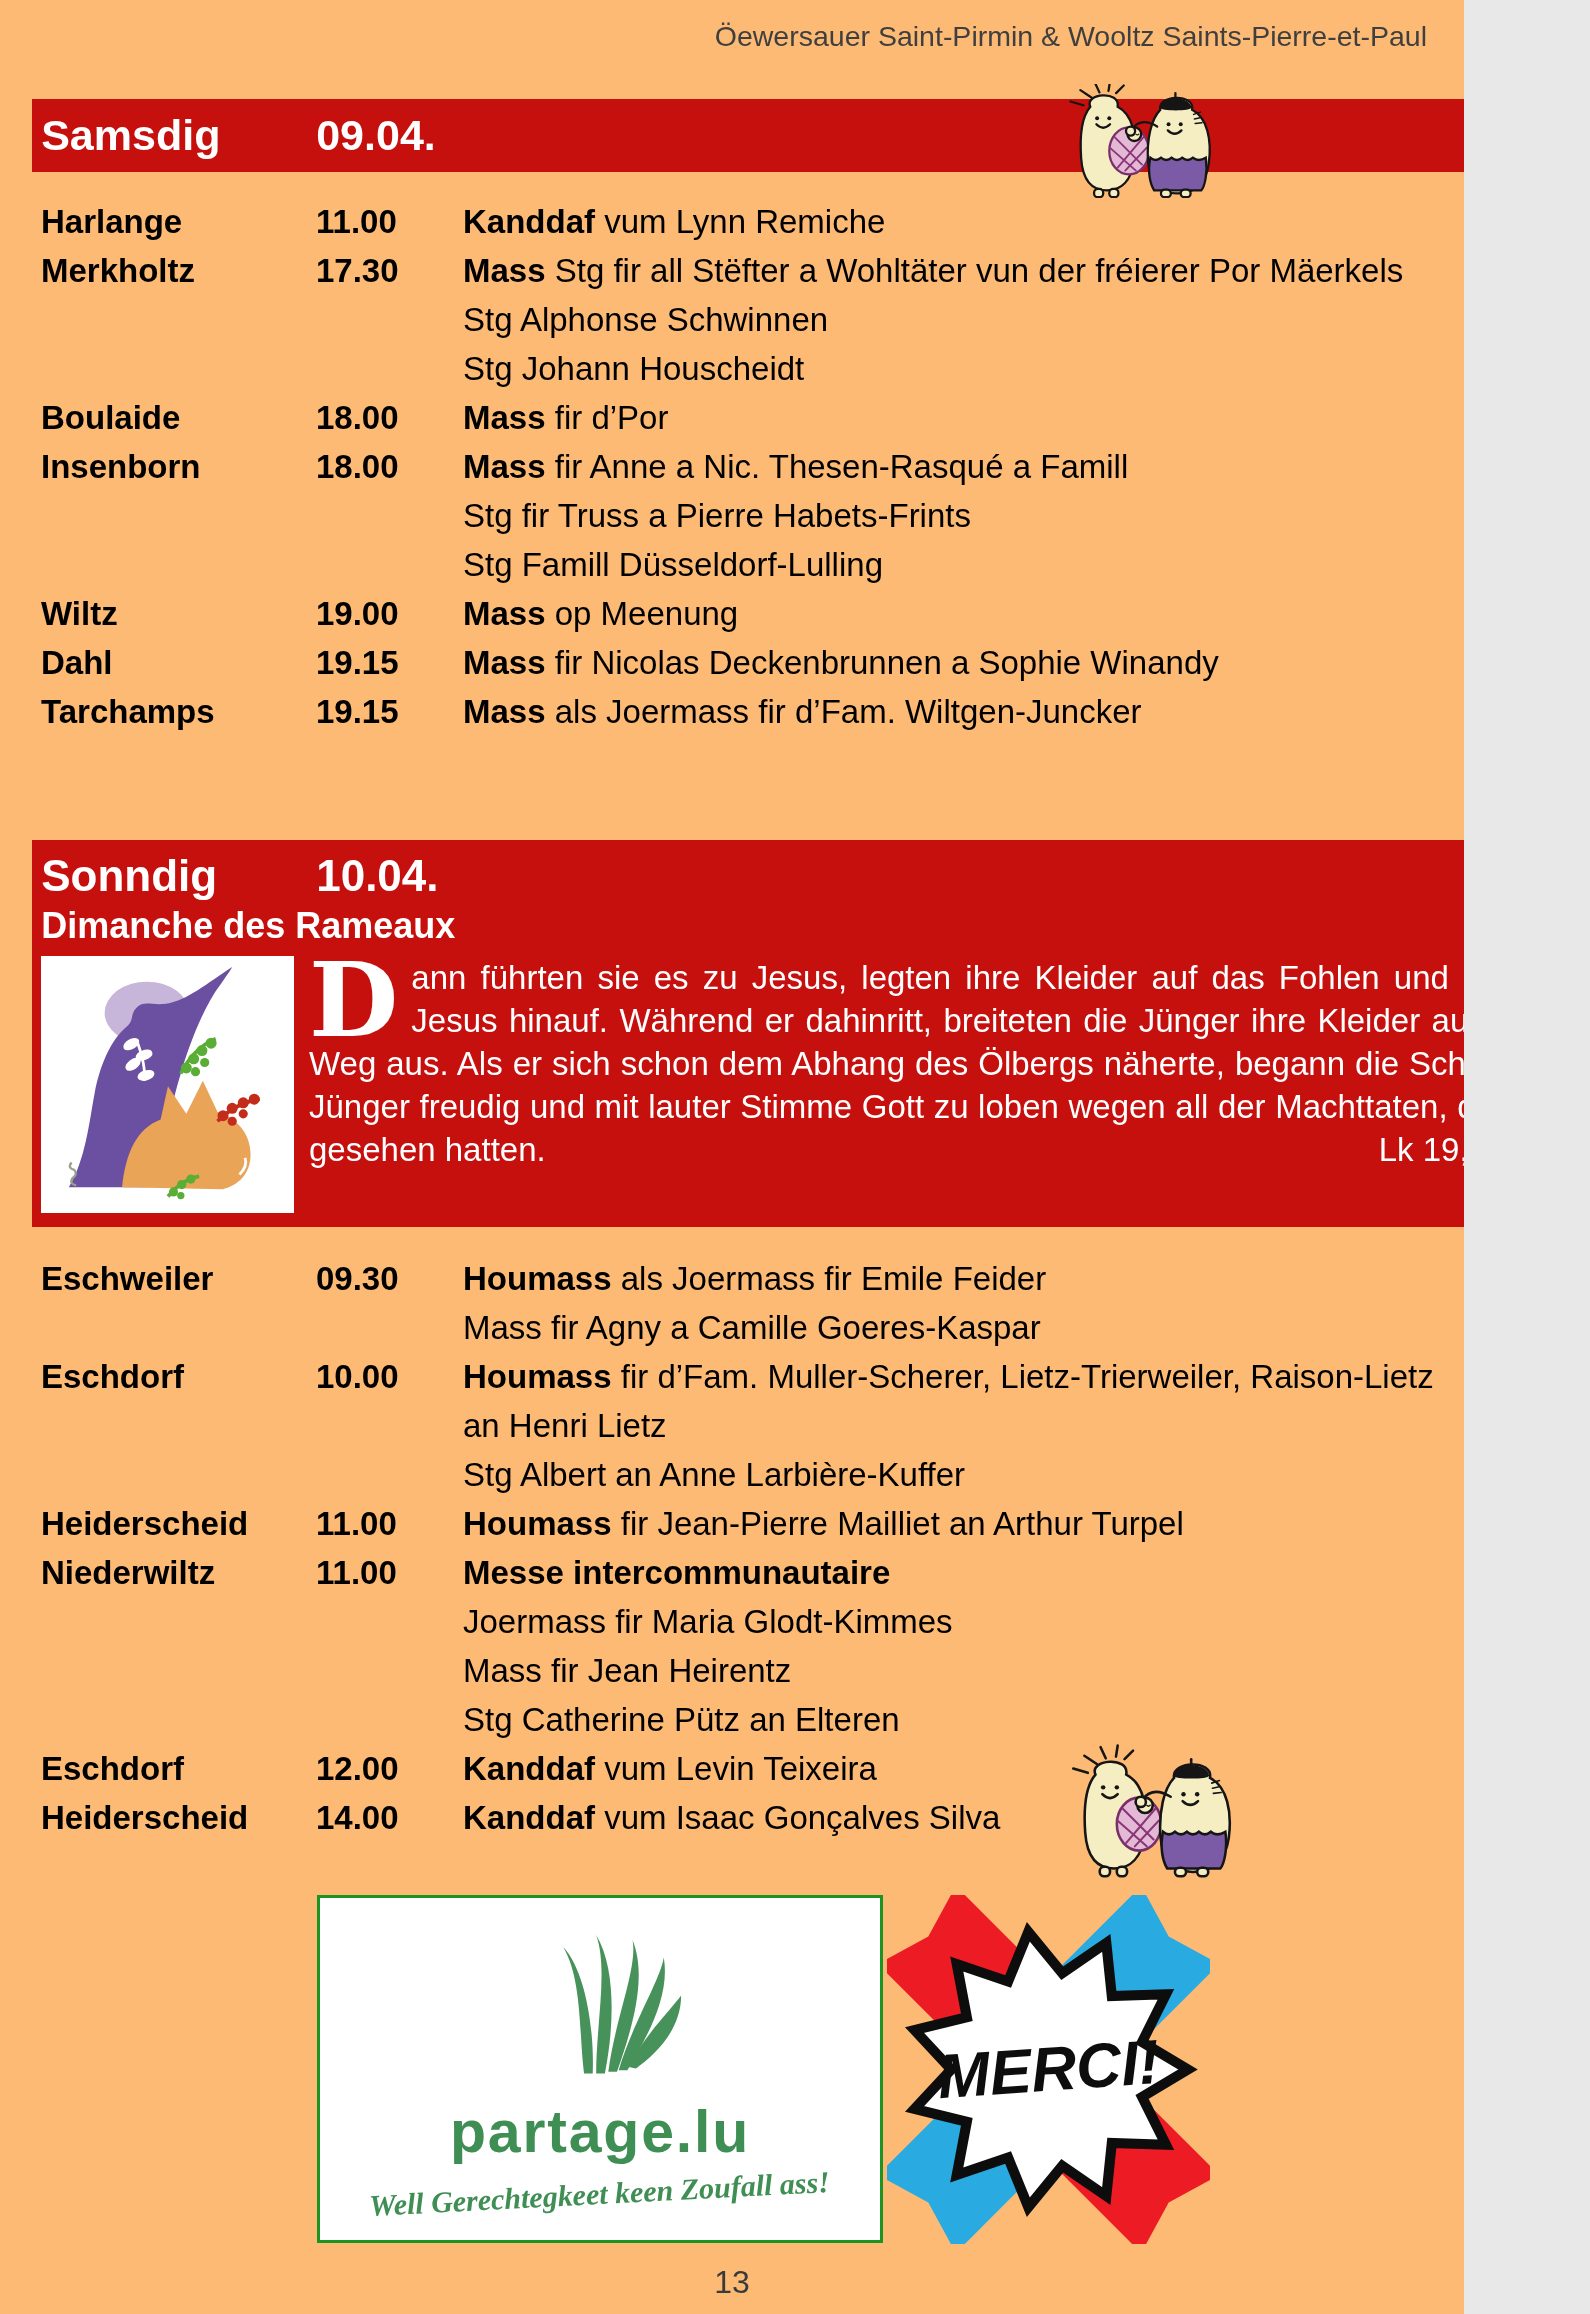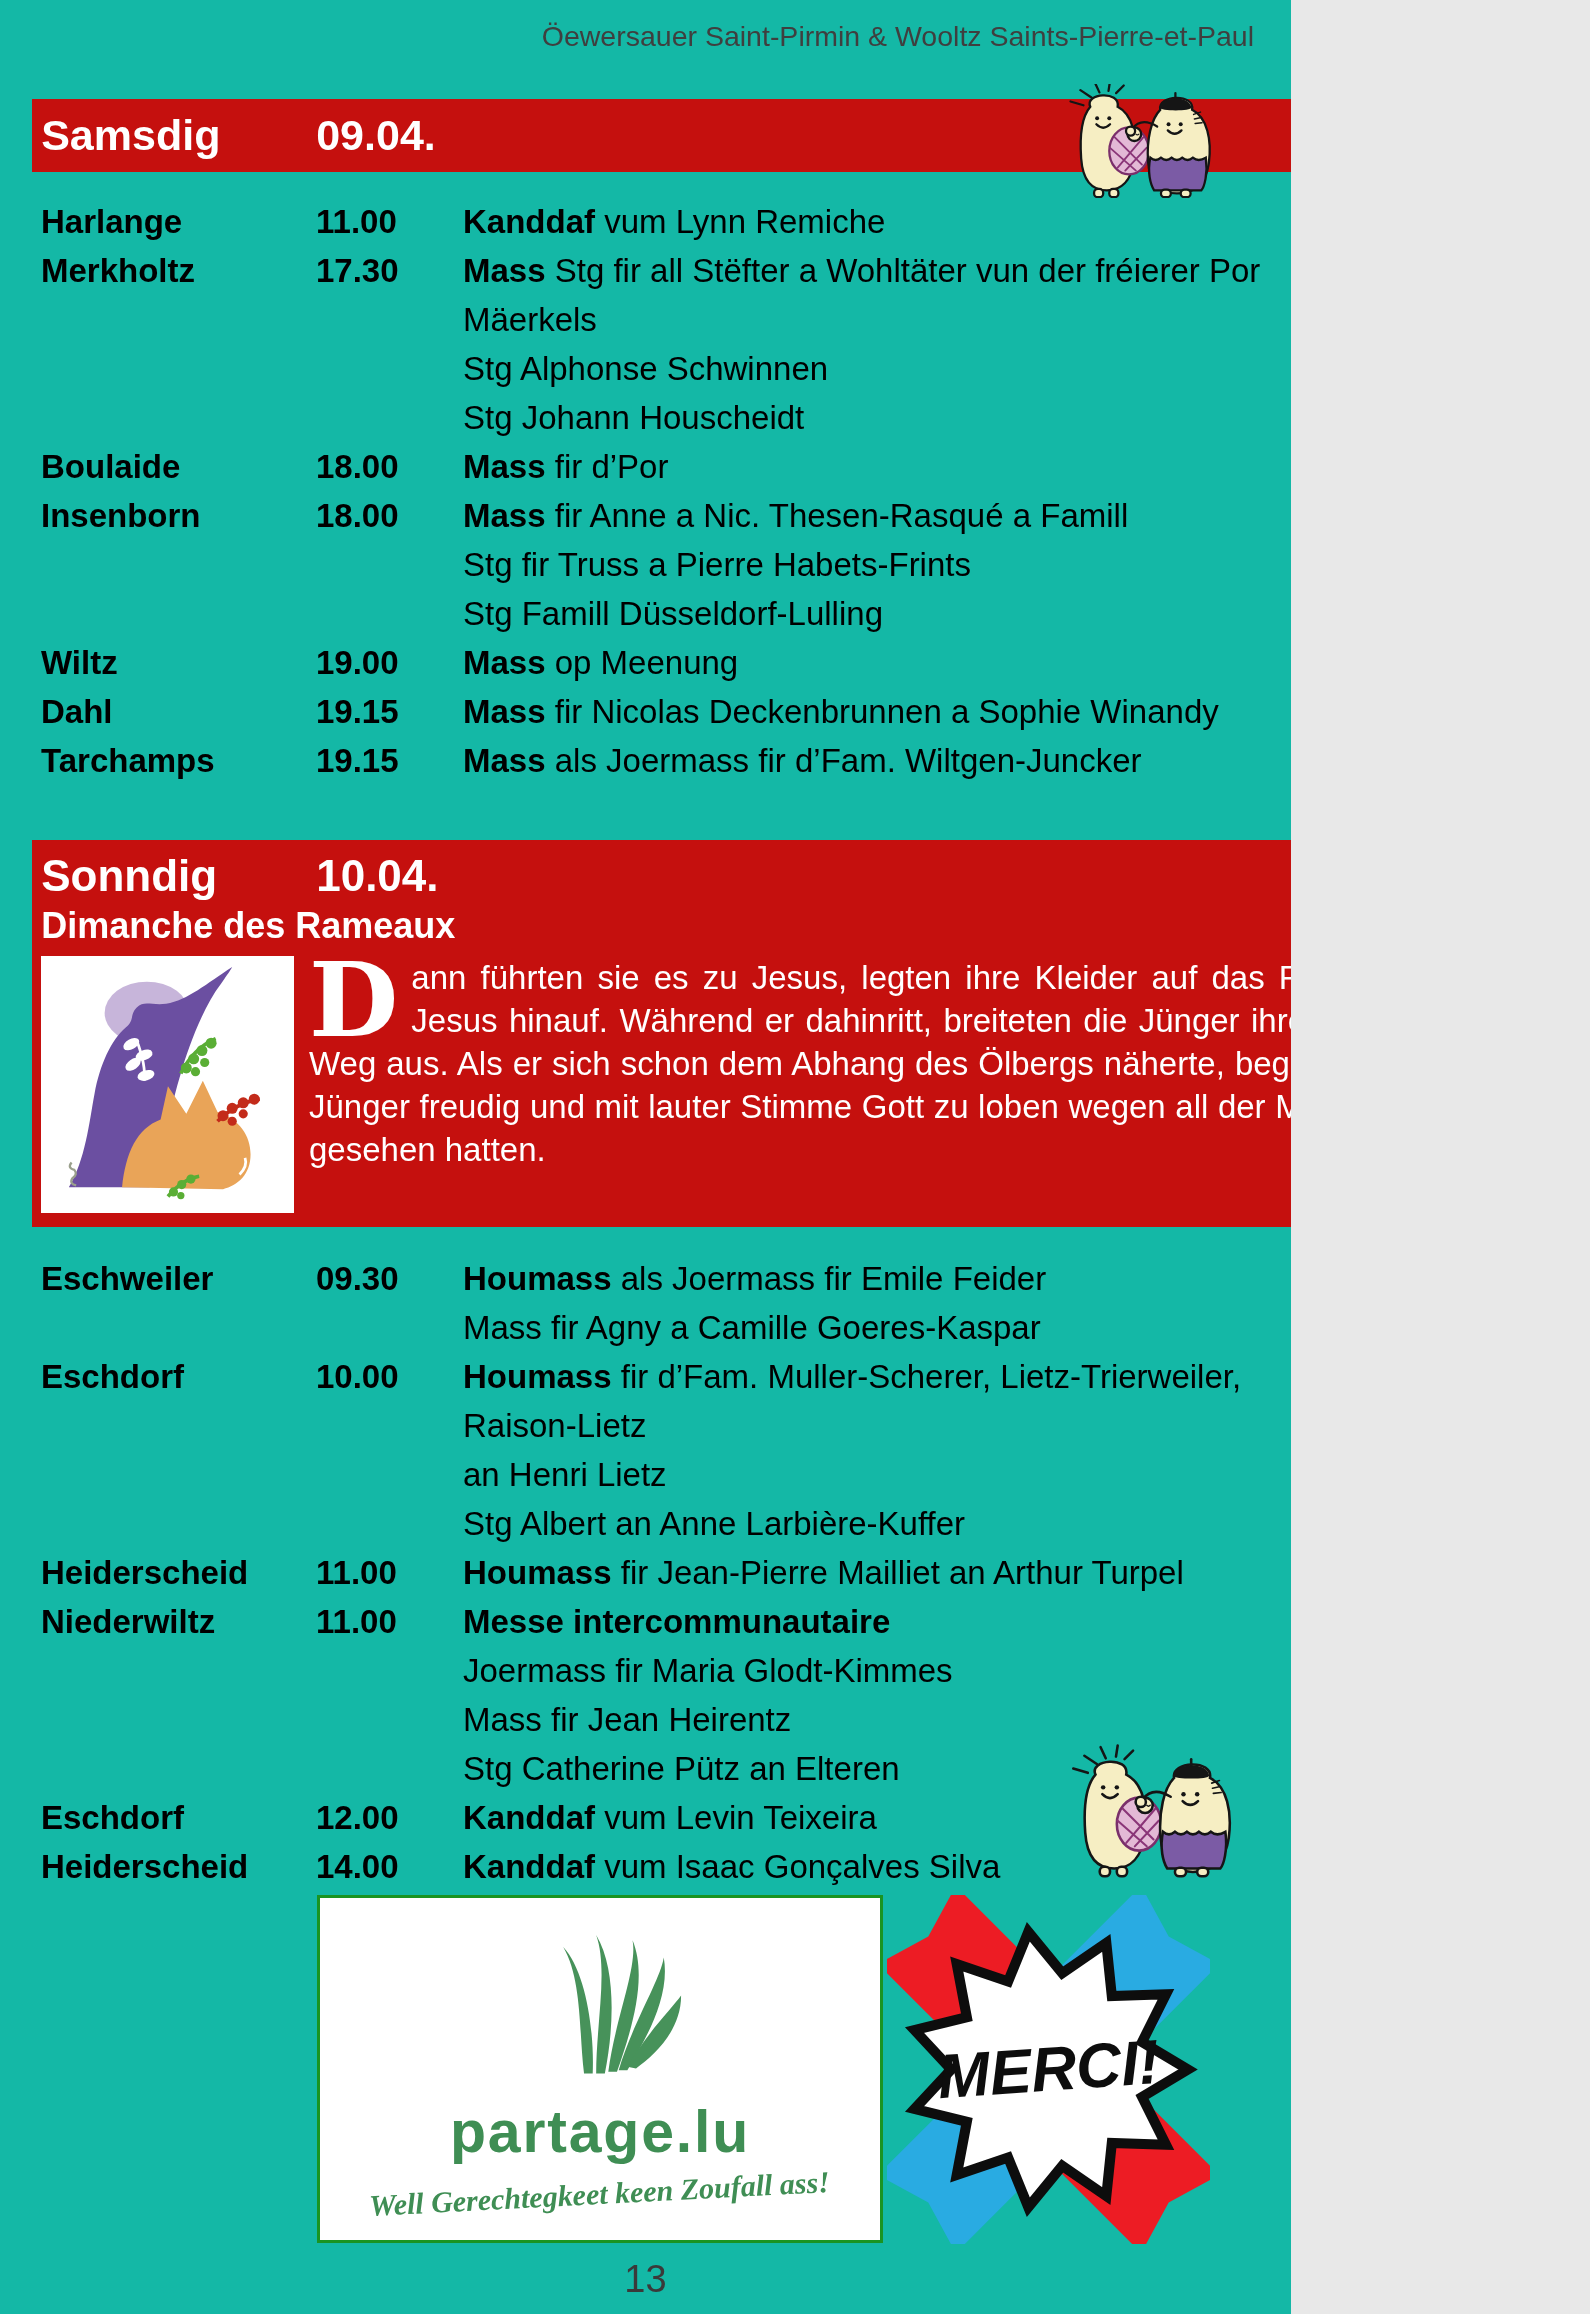--- a/index.html
+++ b/index.html
@@ -1,16 +1,16 @@
 <!DOCTYPE html>
 <html style="--banner-red: #c5100e; --partage-green: #3f8e54; --merci-red: #ed1c24; --merci-blue: #29abe2;font-size:14.7px"><head>
 <meta charset="utf-8">
 <style>
   html,body{margin:0;padding:0;background:#e8e8e8}
-  .page{position:relative;width:1291px;height:2314px;background:#14b8a6;
+  .page{position:relative;width:1464px;height:2314px;background:#fdba74;
         font-family:"Liberation Sans",sans-serif;color:#000;overflow:hidden}
 
   .header-line{position:absolute;top:20px;right:37px;font-size:28.5px;color:#3f3f3f}
 
   .banner1{position:absolute;left:32px;top:99px;width:1534px;height:73px;
            background:var(--banner-red,#c5100e);color:#fff;font-weight:bold;font-size:43px;
            display:grid;grid-template-columns:275px 147px 1fr;align-items:center;
            padding-left:9.2px;box-sizing:border-box}
 
   .sat-rows{position:absolute;left:41px;top:197px;right:25px}
@@ -40,21 +40,21 @@
   .partage-box{width:560px;height:342px;border:3.7px solid #1a9422;background:#fff;
                display:flex;flex-direction:column;align-items:center;justify-content:center}
   .partage-name{color:var(--partage-green,#3f8e54);font-weight:bold;font-size:59px;
                 letter-spacing:1.8px;margin-top:11px}
   .partage-slogan{color:var(--partage-green,#3f8e54);font-style:italic;font-weight:bold;
                   font-size:30px;font-family:"Liberation Serif",serif;
                   transform:rotate(-3deg);margin-top:11px}
   .merci-box{width:323px;height:349px;margin-left:3.7px}
 
   .page-number{position:absolute;left:0;right:0;bottom:13px;text-align:center;
-               font-size:38px;color:#3a3a3a}
+               font-size:32px;color:#3a3a3a}
 </style>
 </head>
 <body>
 
 <div class="page">
 
   <div class="header-line">Öewersauer Saint-Pirmin &amp; Wooltz Saints-Pierre-et-Paul</div>
 
   <div class="banner1">
     <span>Samsdig</span>

